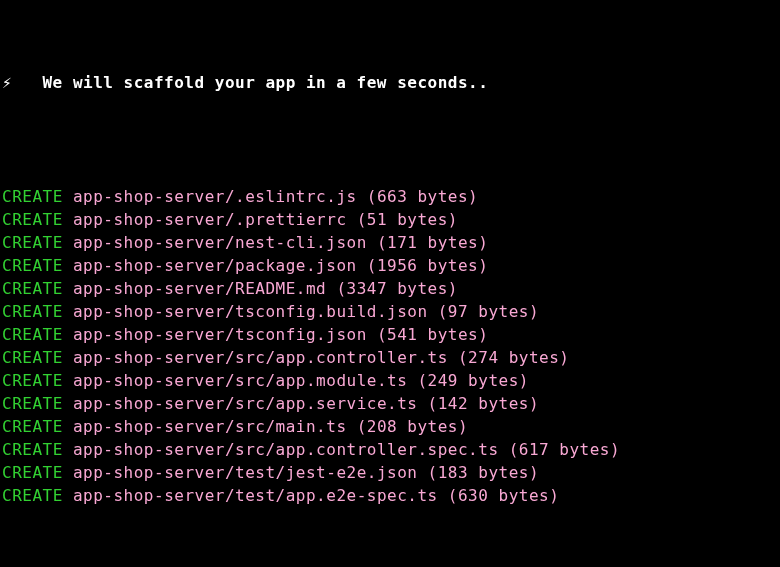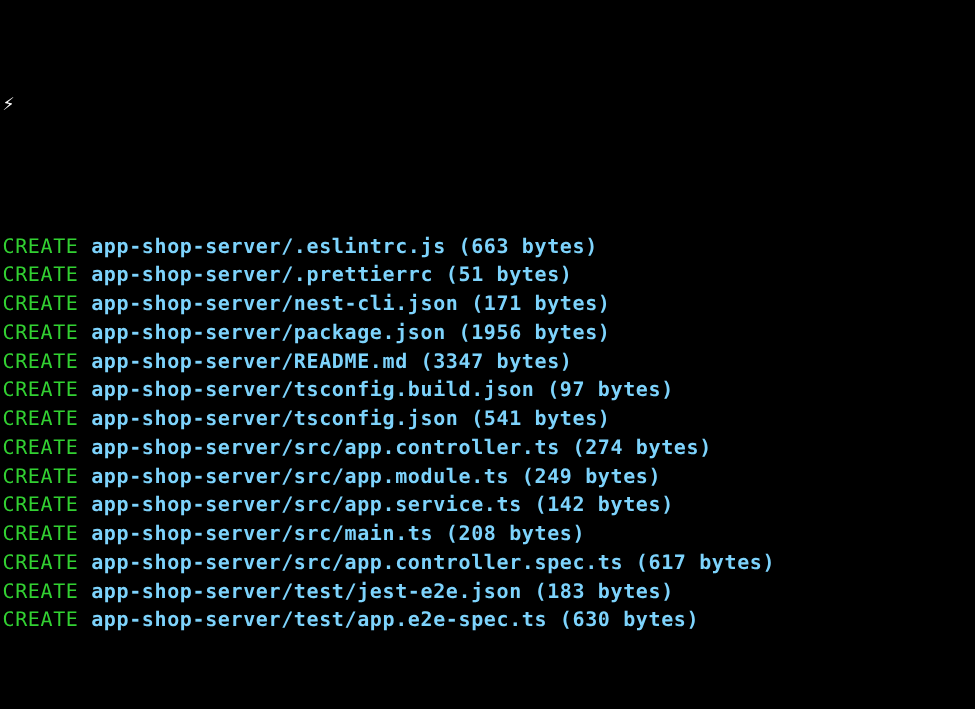--- a/index.html
+++ b/index.html
@@ -12,33 +12,33 @@
     line-height: 23px;
     color: #ffffff;
     overflow: hidden;
   }
   .terminal {
     padding: 2px 2px;
     white-space: pre;
     letter-spacing: 0.5px;
   }
   .green { color: #32d132; font-weight: normal; }
-  .white { color: #7dd3fc; font-weight: bold; }
+  .white { color: #f9a8d4; font-weight: normal; }
   .scaffold-line { display: flex; }
   .lightning { width: 2.1ch; display: inline-block; }
   .scaffold-text { font-weight: bold; }
   #create-list { margin-top: 22px; }
   .create-row { display: block; }
 </style>
 </head>
 <body>
 
 <div class="terminal">
 
   <div class="scaffold-line">
-    <span class="lightning">⚡</span><span>  </span>
+    <span class="lightning">⚡</span><span>  </span><span class="scaffold-text">We will scaffold your app in a few seconds..</span>
   </div>
 
   <div id="create-list"><div class="create-row"><span class="green">CREATE</span><span class="white"> app-shop-server/.eslintrc.js (663 bytes)</span></div><div class="create-row"><span class="green">CREATE</span><span class="white"> app-shop-server/.prettierrc (51 bytes)</span></div><div class="create-row"><span class="green">CREATE</span><span class="white"> app-shop-server/nest-cli.json (171 bytes)</span></div><div class="create-row"><span class="green">CREATE</span><span class="white"> app-shop-server/package.json (1956 bytes)</span></div><div class="create-row"><span class="green">CREATE</span><span class="white"> app-shop-server/README.md (3347 bytes)</span></div><div class="create-row"><span class="green">CREATE</span><span class="white"> app-shop-server/tsconfig.build.json (97 bytes)</span></div><div class="create-row"><span class="green">CREATE</span><span class="white"> app-shop-server/tsconfig.json (541 bytes)</span></div><div class="create-row"><span class="green">CREATE</span><span class="white"> app-shop-server/src/app.controller.ts (274 bytes)</span></div><div class="create-row"><span class="green">CREATE</span><span class="white"> app-shop-server/src/app.module.ts (249 bytes)</span></div><div class="create-row"><span class="green">CREATE</span><span class="white"> app-shop-server/src/app.service.ts (142 bytes)</span></div><div class="create-row"><span class="green">CREATE</span><span class="white"> app-shop-server/src/main.ts (208 bytes)</span></div><div class="create-row"><span class="green">CREATE</span><span class="white"> app-shop-server/src/app.controller.spec.ts (617 bytes)</span></div><div class="create-row"><span class="green">CREATE</span><span class="white"> app-shop-server/test/jest-e2e.json (183 bytes)</span></div><div class="create-row"><span class="green">CREATE</span><span class="white"> app-shop-server/test/app.e2e-spec.ts (630 bytes)</span></div></div>
 
   
 
 </div>
 
 </body></html>

